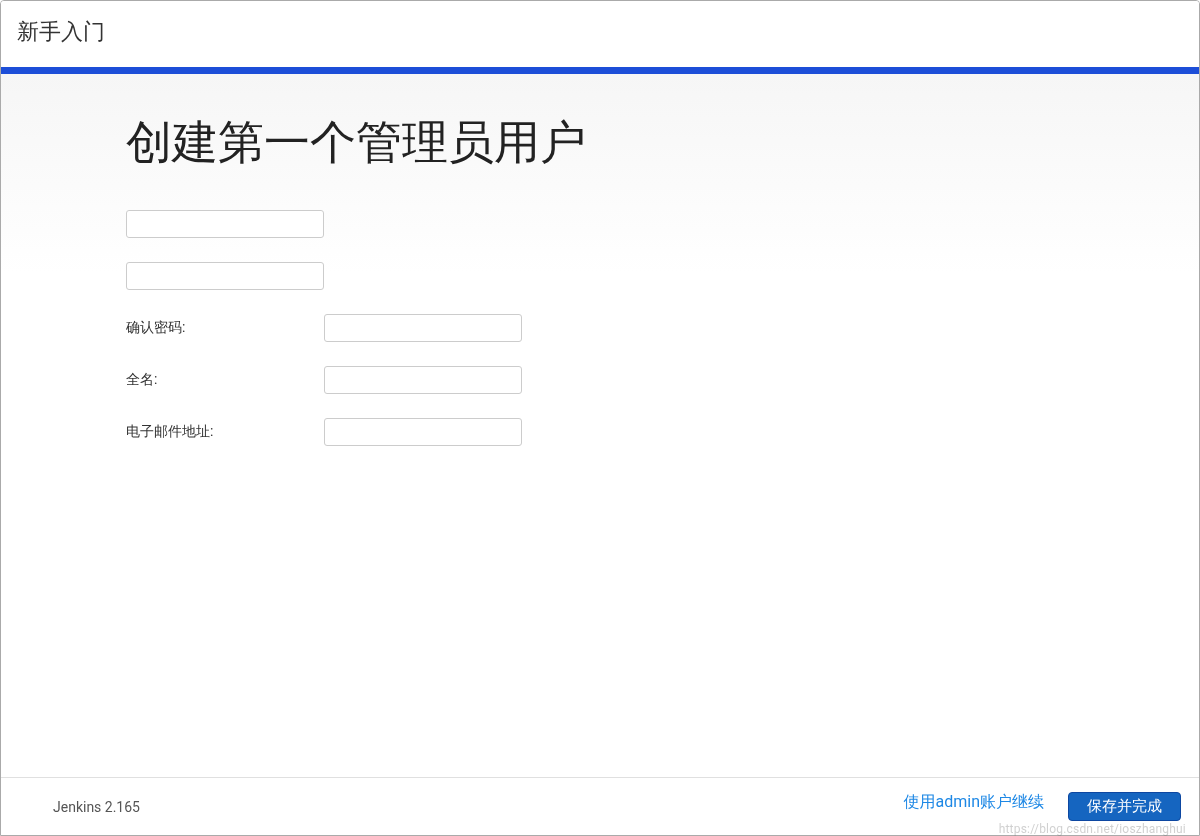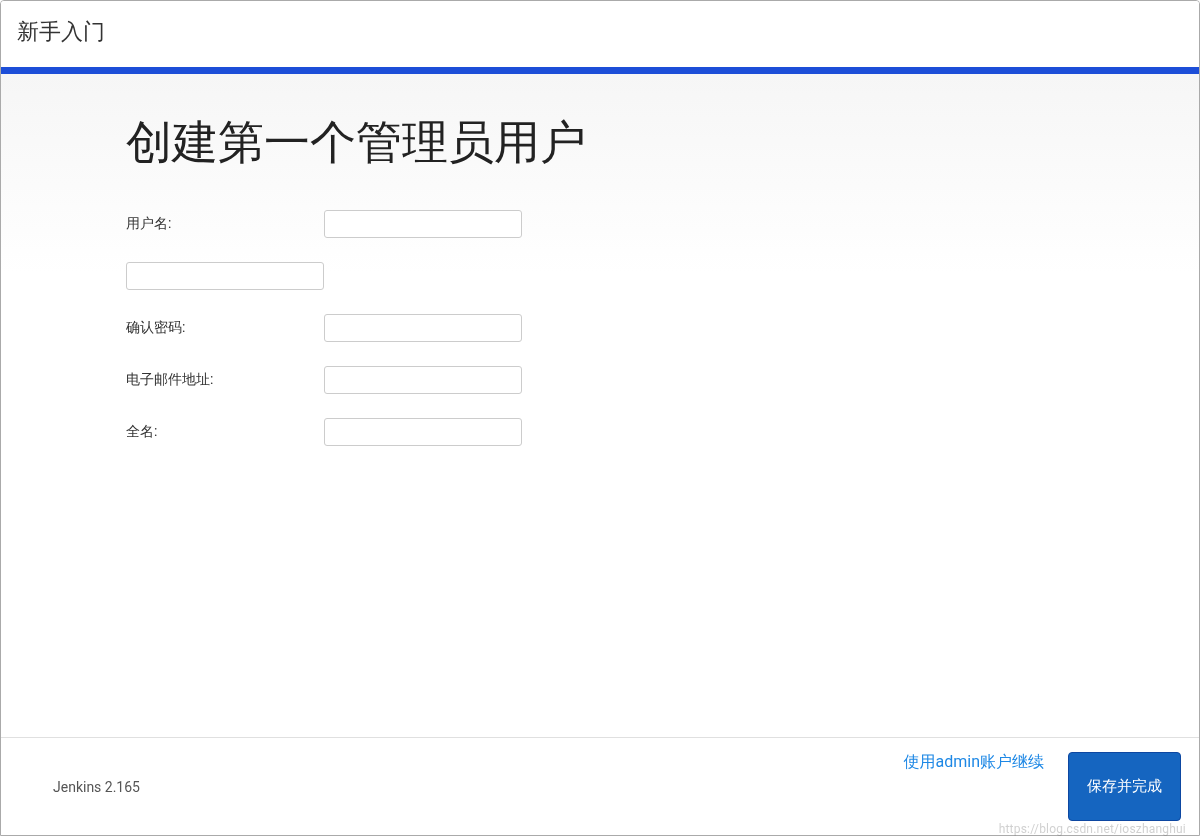--- a/index.html
+++ b/index.html
@@ -96,21 +96,21 @@
       font-size: 16px;
       background: none;
       border: none;
       cursor: pointer;
       font-family: inherit;
     }
     .primary-button {
       background: #1565c0;
       color: #ffffff;
       font-size: 15px;
-      padding: 24px 18px;
+      padding: 4px 18px;
       border: 1px solid #0d47a1;
       border-radius: 4px;
       cursor: pointer;
       font-family: inherit;
     }
     .watermark {
       position: absolute;
       right: 14px;
       bottom: 0;
       font-size: 12px;
@@ -126,48 +126,47 @@
   <div class="header-title">新手入门</div>
 </div>
 
 <div class="main">
   <div class="content-wrap">
     <h1 class="page-title">创建第一个管理员用户</h1>
 
     <div class="form-table">
 
       <div class="form-row">
-        <div class="form-label">用户名:</div>
         <div class="form-cell">
           <input type="text" class="form-input" value="" style="">
         </div>
       </div>
 
       <div class="form-row">
         <div class="form-cell">
           <input type="password" class="form-input" value="" style="">
         </div>
       </div>
 
       <div class="form-row">
         <div class="form-label">确认密码:</div>
         <div class="form-cell">
           <input type="password" class="form-input" value="" style="">
         </div>
       </div>
 
       <div class="form-row">
-        <div class="form-label">电子邮件地址:</div>
+        <div class="form-label">全名:</div>
         <div class="form-cell">
           <input type="text" class="form-input" value="" style="">
         </div>
       </div>
 
       <div class="form-row">
-        <div class="form-label">全名:</div>
+        <div class="form-label">电子邮件地址:</div>
         <div class="form-cell">
           <input type="text" class="form-input" value="" style="">
         </div>
       </div>
 
     </div>
   </div>
 </div>
 
 <div class="footer">

